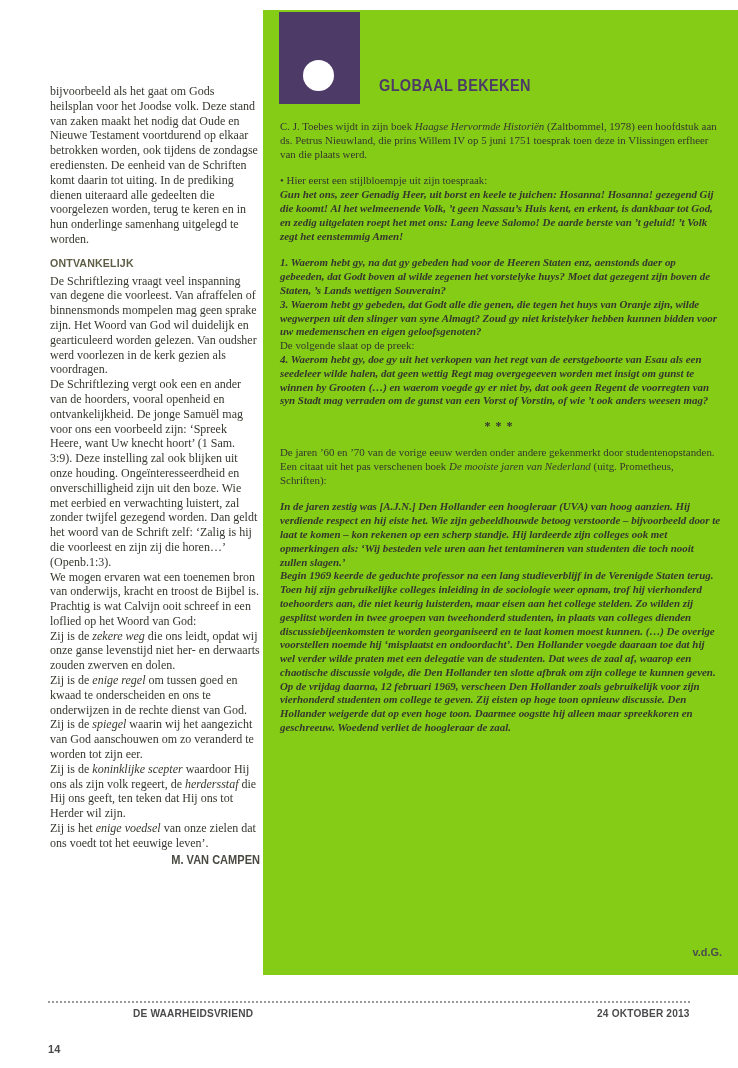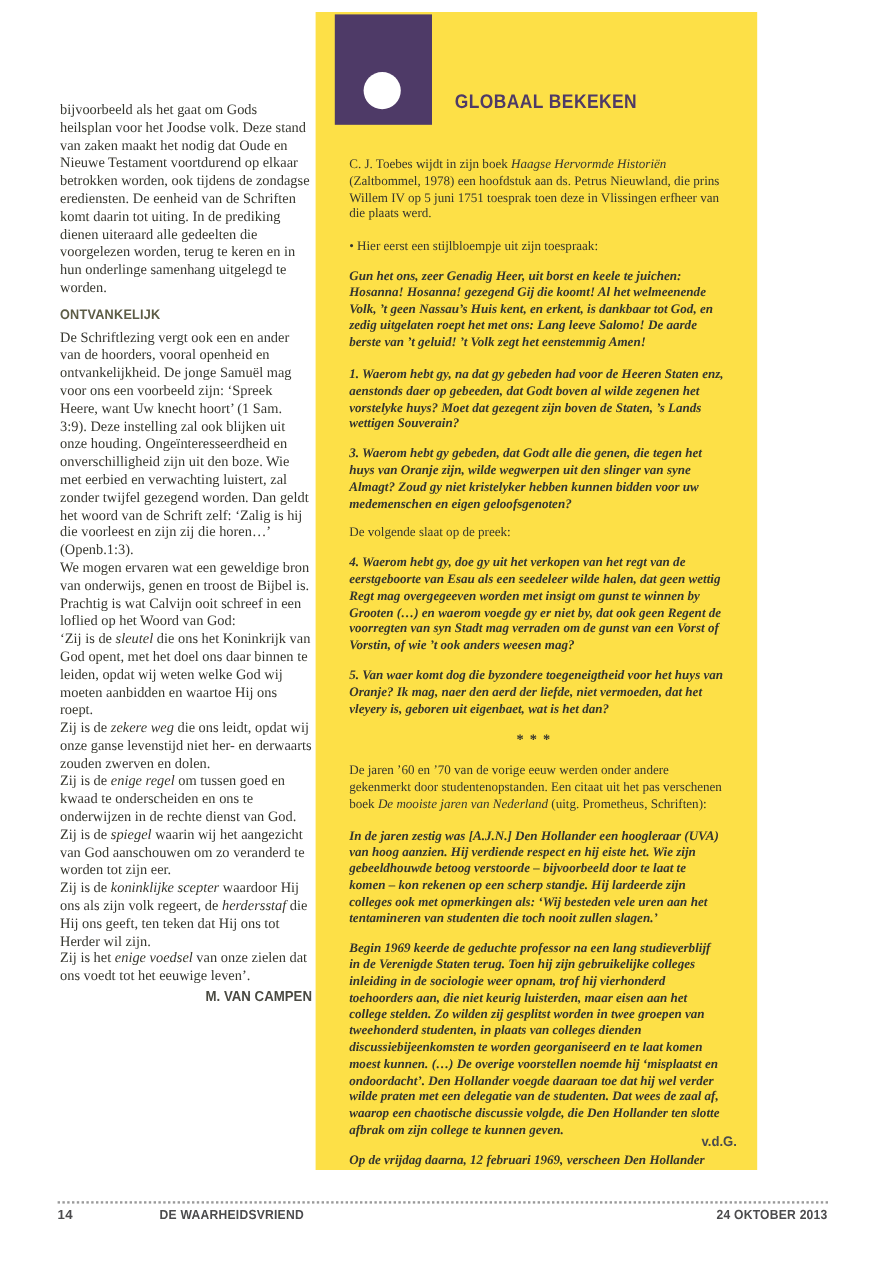--- a/index.html
+++ b/index.html
@@ -25,43 +25,43 @@
     white-space:nowrap;
   }
   .author-left {
     font-family:"Liberation Sans", sans-serif; font-weight:bold;
     font-size:12px; color:#4a4a42; text-align:right; margin-top:2px;
     transform:scaleX(0.92); transform-origin:right center;
   }
   .it { font-style:italic; }
   
   .panel {
-    position:absolute; left:263px; top:10px; width:368px; height:965px;
-    background:#fde047; overflow:hidden;
+    position:absolute; left:263px; top:10px; width:476px; height:965px;
+    background:#84cc16; overflow:hidden;
   }
   .purple-square {
     position:absolute; left:16px; top:2px; width:81px; height:92px;
     background:#4e3a67;
   }
   .circle {
     position:absolute; left:24px; top:48px; width:31px; height:31px;
     border-radius:50%; background:#ffffff;
   }
   .panel-title {
     position:absolute; left:116px; top:66px;
     font-family:"Liberation Sans", sans-serif; font-weight:bold;
     font-size:16.5px; letter-spacing:0.4px; color:#4e3a67;
     transform:scaleX(0.88); transform-origin:left center; white-space:nowrap;
   }
   .panel-body {
     position:absolute; left:17px; right:17px; top:110px;
     font-size:10.9px; line-height:13.8px; color:#35352e;
     hyphens:auto; -webkit-hyphens:auto;
   }
-  .panel-body p { margin:11px; }
+  .panel-body p { margin:0; }
   .quote { font-style:italic;font-weight:bold; }
   .gap { margin-top:13px !important; }
   .stars {
     text-align:center; letter-spacing:5px; font-weight:bold;
     font-size:12px; margin:12px 0 12px 0; color:#35352e;
   }
   .panel-author {
     position:absolute; right:17px; top:936px;
     font-family:"Liberation Sans", sans-serif; font-weight:bold;
     font-size:11.5px; color:#4b4c4e;
@@ -70,35 +70,35 @@
   
   .footer-line {
     position:absolute; left:48px; top:1001px; width:642px;
     border-top:2px dotted #9a9a9a;
   }
   .footer-item {
     position:absolute; top:1007px;
     font-family:"Liberation Sans", sans-serif; font-weight:bold;
     font-size:11px; letter-spacing:0.2px; color:#4b4b4d; white-space:nowrap;
   }
-  .f-page { left:48px; }
+  .f-page { left:48px;margin-top:36px; }
   .f-mag  { left:133px; transform:scaleX(0.92); transform-origin:left center; }
   .f-date { right:48px; transform:scaleX(0.92); transform-origin:right center; }
 </style>
 </head>
 <body>
 
 <div>
 
   <div class="left-col">
     <p>bijvoorbeeld als het gaat om Gods heilsplan voor het Joodse volk. Deze stand van zaken maakt het nodig dat Oude en Nieuwe Testament voortdurend op elkaar betrokken worden, ook tijdens de zondagse erediensten. De eenheid van de Schriften komt daarin tot uiting. In de prediking dienen uiteraard alle gedeelten die voorgelezen worden, terug te keren en in hun onderlinge samenhang uitgelegd te worden.</p>
     <h3 class="olive-heading">ONTVANKELIJK</h3>
+    <p>De Schriftlezing vraagt veel inspanning van degene die voorleest. Van afraffelen of binnensmonds mompelen mag geen sprake zijn. Het Woord van God wil duidelijk en gearticuleerd worden gelezen. Van oudsher werd voorlezen in de kerk gezien als voordragen.</p>
     <p>De Schriftlezing vergt ook een en ander van de hoorders, vooral openheid en ontvankelijkheid. De jonge Samuël mag voor ons een voorbeeld zijn: ‘Spreek Heere, want Uw knecht hoort’ (1 Sam. 3:9). Deze instelling zal ook blijken uit onze houding. Ongeïnteresseerdheid en onverschilligheid zijn uit den boze. Wie met eerbied en verwachting luistert, zal zonder twijfel gezegend worden. Dan geldt het woord van de Schrift zelf: ‘Zalig is hij die voorleest en zijn zij die horen…’ (Openb.1:3).</p>
-    <p>We mogen ervaren wat een geweldige bron van onderwijs, genen en troost de Bijbel is. Prachtig is wat Calvijn ooit schreef in een loflied op het Woord van God:</p>
-    <p><span>‘Zij is de </span><span class="it">sleutel</span><span> die ons het Koninkrijk van God opent, met het doel ons daar binnen te leiden, opdat wij weten welke God wij moeten aanbidden en waartoe Hij ons roept.</span></p>
+    <p>We mogen ervaren wat een toenemen bron van onderwijs, kracht en troost de Bijbel is. Prachtig is wat Calvijn ooit schreef in een loflied op het Woord van God:</p>
     <p><span>Zij is de </span><span class="it">zekere weg</span><span> die ons leidt, opdat wij onze ganse levenstijd niet her- en derwaarts zouden zwerven en dolen.</span></p>
     <p><span>Zij is de </span><span class="it">enige regel</span><span> om tussen goed en kwaad te onderscheiden en ons te onderwijzen in de rechte dienst van God.</span></p>
     <p><span>Zij is de </span><span class="it">spiegel</span><span> waarin wij het aangezicht van God aanschouwen om zo veranderd te worden tot zijn eer.</span></p>
     <p><span>Zij is de </span><span class="it">koninklijke scepter</span><span> waardoor Hij ons als zijn volk regeert, de </span><span class="it">herdersstaf</span><span> die Hij ons geeft, ten teken dat Hij ons tot Herder wil zijn.</span></p>
     <p><span>Zij is het </span><span class="it">enige voedsel</span><span> van onze zielen dat ons voedt tot het eeuwige leven’.</span></p>
     <div class="author-left">M. VAN CAMPEN</div>
   </div>
 
   <div class="panel">
     <div class="purple-square">
@@ -107,21 +107,20 @@
     <div class="panel-title">GLOBAAL BEKEKEN</div>
 
     <div class="panel-body">
       <p><span>C. J. Toebes wijdt in zijn boek </span><span class="it">Haagse Hervormde Historiën</span><span> (Zaltbommel, 1978) een hoofdstuk aan ds. Petrus Nieuwland, die prins Willem IV op 5 juni 1751 toesprak toen deze in Vlissingen erfheer van die plaats werd.</span></p>
       <p class="gap">• Hier eerst een stijlbloempje uit zijn toespraak:</p>
       <p class="quote">Gun het ons, zeer Genadig Heer, uit borst en keele te juichen: Hosanna! Hosanna! gezegend Gij die koomt! Al het welmeenende Volk, ’t geen Nassau’s Huis kent, en erkent, is dankbaar tot God, en zedig uitgelaten roept het met ons: Lang leeve Salomo! De aarde berste van ’t geluid! ’t Volk zegt het eenstemmig Amen!</p>
       <p class="quote gap">1. Waerom hebt gy, na dat gy gebeden had voor de Heeren Staten enz, aenstonds daer op gebeeden, dat Godt boven al wilde zegenen het vorstelyke huys? Moet dat gezegent zijn boven de Staten, ’s Lands wettigen Souverain?</p>
       <p class="quote">3. Waerom hebt gy gebeden, dat Godt alle die genen, die tegen het huys van Oranje zijn, wilde wegwerpen uit den slinger van syne Almagt? Zoud gy niet kristelyker hebben kunnen bidden voor uw medemenschen en eigen geloofsgenoten?</p>
       <p>De volgende slaat op de preek:</p>
       <p class="quote">4. Waerom hebt gy, doe gy uit het verkopen van het regt van de eerstgeboorte van Esau als een seedeleer wilde halen, dat geen wettig Regt mag overgegeeven worden met insigt om gunst te winnen by Grooten (…) en waerom voegde gy er niet by, dat ook geen Regent de voorregten van syn Stadt mag verraden om de gunst van een Vorst of Vorstin, of wie ’t ook anders weesen mag?</p>
-      <p class="quote">5. Van waer komt dog die byzondere toegeneigtheid voor het huys van Oranje? Ik mag, naer den aerd der liefde, niet vermoeden, dat het vleyery is, geboren uit eigenbaet, wat is het dan?</p>
       <div class="stars">***</div>
       <p><span>De jaren ’60 en ’70 van de vorige eeuw werden onder andere gekenmerkt door studentenopstanden. Een citaat uit het pas verschenen boek </span><span class="it">De mooiste jaren van Nederland</span><span> (uitg. Prometheus, Schriften):</span></p>
       <p class="quote gap">In de jaren zestig was [A.J.N.] Den Hollander een hoogleraar (UVA) van hoog aanzien. Hij verdiende respect en hij eiste het. Wie zijn gebeeldhouwde betoog verstoorde – bijvoorbeeld door te laat te komen – kon rekenen op een scherp standje. Hij lardeerde zijn colleges ook met opmerkingen als: ‘Wij besteden vele uren aan het tentamineren van studenten die toch nooit zullen slagen.’</p>
       <p class="quote">Begin 1969 keerde de geduchte professor na een lang studieverblijf in de Verenigde Staten terug. Toen hij zijn gebruikelijke colleges inleiding in de sociologie weer opnam, trof hij vierhonderd toehoorders aan, die niet keurig luisterden, maar eisen aan het college stelden. Zo wilden zij gesplitst worden in twee groepen van tweehonderd studenten, in plaats van colleges dienden discussiebijeenkomsten te worden georganiseerd en te laat komen moest kunnen. (…) De overige voorstellen noemde hij ‘misplaatst en ondoordacht’. Den Hollander voegde daaraan toe dat hij wel verder wilde praten met een delegatie van de studenten. Dat wees de zaal af, waarop een chaotische discussie volgde, die Den Hollander ten slotte afbrak om zijn college te kunnen geven.</p>
       <p class="quote">Op de vrijdag daarna, 12 februari 1969, verscheen Den Hollander zoals gebruikelijk voor zijn vierhonderd studenten om college te geven. Zij eisten op hoge toon opnieuw discussie. Den Hollander weigerde dat op even hoge toon. Daarmee oogstte hij alleen maar spreekkoren en geschreeuw. Woedend verliet de hoogleraar de zaal.</p>
     </div>
 
     <div class="panel-author">v.d.G.</div>
   </div>
 

